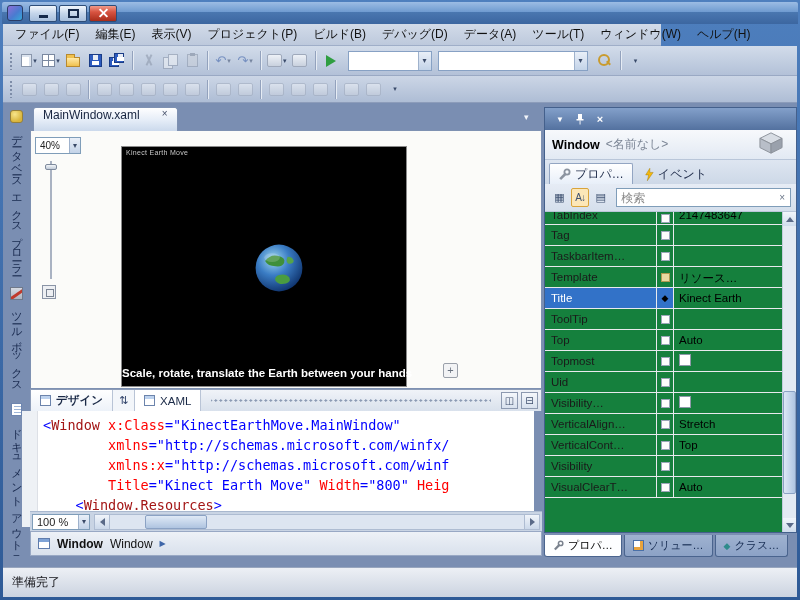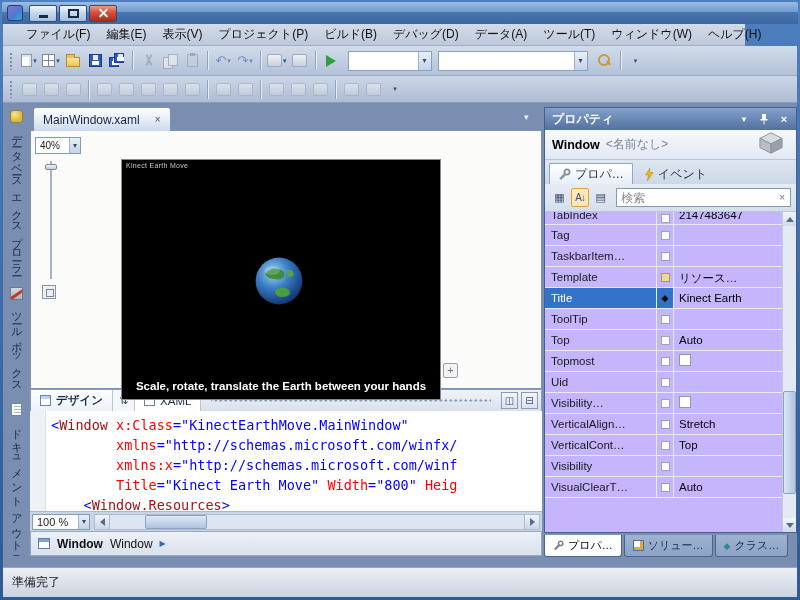--- a/index.html
+++ b/index.html
@@ -17,22 +17,22 @@
   .wbtn{position:relative;width:28px;height:17px;border:1px solid #2E4E79;border-radius:2px;
     background:linear-gradient(#F2F7FC,#C4D5EA 50%,#A6BEDC)}
   .wbtn.close{background:linear-gradient(#F09A8A,#D85441 40%,#A82C1A)}
   .g-min{position:absolute;left:9px;bottom:3px;width:9px;height:3px;background:#15294A}
   .g-max{position:absolute;left:8px;top:3px;width:11px;height:9px;border:2px solid #15294A;background:transparent}
   .g-x{position:absolute;left:50%;top:50%;width:11px;height:11px;transform:translate(-50%,-50%)}
   .g-x::before,.g-x::after{content:"";position:absolute;left:5px;top:0;width:2px;height:11px;background:#FFF}
   .g-x::before{transform:rotate(45deg)}.g-x::after{transform:rotate(-45deg)}
 
   
-  .menubar{position:absolute;left:3px;top:24px;width:742px;height:22px;display:flex;align-items:center;
-    padding-left:15px;background:linear-gradient(#D2DBE9,#BDC9DC);border-bottom:1px solid #9FAEC8}
+  .menubar{position:absolute;left:3px;top:24px;width:658px;height:22px;display:flex;align-items:center;
+    padding-left:4px;background:linear-gradient(#D2DBE9,#BDC9DC);border-bottom:1px solid #9FAEC8}
   .menu-item{padding:3px 8px;font-size:12px;color:#111;white-space:nowrap}
   .toolbar{position:absolute;left:3px;width:794px;display:flex;align-items:center;padding-left:4px}
   .t1{top:46px;height:30px;background:linear-gradient(#D2DCEA,#B3C1D8);border-bottom:1px solid #9AA9C4}
   .t2{top:76px;height:27px;background:linear-gradient(#CCD6E6,#AEB DD5);background:linear-gradient(#CCD6E6,#AEBDD5);border-bottom:1px solid #8C9CBA}
   .grip{width:4px;height:18px;margin:0 5px 0 2px;
     background-image:radial-gradient(circle,#7E8DA8 1px,transparent 1.3px);background-size:4px 4px}
   .tbtn{height:23px;min-width:22px;padding:0 2px;display:flex;align-items:center;justify-content:center;gap:1px;border-radius:2px}
   .tsep{width:1px;height:19px;background:#93A2BD;margin:0 4px;box-shadow:1px 0 0 #E6ECF4}
   .darr{font-size:7px;color:#394A6A}
   .dis{opacity:.55}
@@ -76,38 +76,38 @@
   .ic-db{width:13px;height:13px;border-radius:3px;border:1px solid #97803A;
     background:radial-gradient(circle at 35% 30%,#F7E58C,#D9B53C 70%)}
   .ic-toolbox{position:relative;width:13px;height:13px;overflow:hidden;border:1px solid #70798A;
     background:linear-gradient(#D6DAE2,#ABB2BF)}
   .ic-toolbox::after{content:"";position:absolute;left:-3px;top:5px;width:18px;height:3px;background:#C0392B;transform:rotate(-35deg)}
   .ic-doc{width:11px;height:13px;background:#FFF;border:1px solid #6E86B0;
     background-image:repeating-linear-gradient(#9FB6D8 0 1px,transparent 1px 3px);
     background-size:7px 8px;background-position:2px 2px;background-repeat:no-repeat}
 
   
-  .doc-tab{position:absolute;left:33px;top:107px;height:24px;display:flex;align-items:center;gap:15px;padding:0 9px;
+  .doc-tab{position:absolute;left:33px;top:107px;height:24px;display:flex;gap:22px;padding:0 9px;
     background:linear-gradient(#FEFEFF,#E4ECF7 55%,#CBD9EC);border:1px solid #7E91B2;border-bottom:none;
     border-radius:3px 3px 0 0;font-size:12px;color:#16233F;z-index:2}
   .tab-x{font-size:10px;color:#45506A}
   .doc-dd{position:absolute;left:524px;top:112px;color:#F2F5FA;font-size:9px}
 
   
   .design-pane{position:absolute;left:30px;top:130px;width:512px;height:259px;background:#FBFBF9;border:1px solid #7E91B2;z-index:1}
   .zoom-combo{position:absolute;left:4px;top:6px;width:46px;height:17px;background:#FFF;border:1px solid #7F9DB9;
     display:flex;align-items:center;font-size:10px;color:#222;padding-left:4px}
   .zoom-combo .combo-arr{width:11px;margin-left:auto}
   .zoom-slider{position:absolute;left:14px;top:30px;width:12px;height:118px;
     background:linear-gradient(#A9B2C2,#A9B2C2) center/2px 100% no-repeat}
   .zs-thumb{position:absolute;left:0;top:3px;width:12px;height:6px;border:1px solid #7E8A9C;border-radius:2px;
     background:linear-gradient(#F2F5F9,#C2CBD8)}
   .fit-btn{position:absolute;left:11px;top:154px;width:14px;height:14px;border:1px solid #8A94A6;background:#EDEFF3}
   .fit-btn::after{content:"";position:absolute;left:3px;top:3px;width:6px;height:6px;border:1px solid #7A8494}
-  .canvas{position:absolute;left:90px;top:28px;width:320px;height:241px;background:#000;border:1px solid #8A8A8A}
+  .canvas{position:absolute;left:90px;top:15px;width:286px;height:241px;background:#000;border:1px solid #8A8A8A}
   .cv-title{position:absolute;top:2px;left:4px;font-size:7px;color:#C8C8C8;letter-spacing:.3px}
   .earth{position:absolute;left:131px;top:95px}
   .cv-caption{position:absolute;left:0;right:0;bottom:7px;text-align:center;color:#FFF;font-size:11.5px;font-weight:bold;white-space:nowrap}
   .pan-btn{position:absolute;left:412px;top:232px;width:15px;height:15px;border:1px solid #9AA0AA;border-radius:2px;
     background:#F2F3F5;color:#6A7380;font-size:11px;line-height:13px;text-align:center}
 
   
   .view-bar{position:absolute;left:30px;top:389px;width:512px;height:22px;display:flex;align-items:center;
     background:linear-gradient(#F0F3F8,#D9E1EC);border:1px solid #8C9CB8;border-bottom:none}
   .view-tab{height:21px;display:flex;align-items:center;gap:5px;padding:0 9px;font-size:11.5px;color:#1B2A47;
@@ -115,21 +115,21 @@
   .view-tab.active{background:linear-gradient(#FFFFFF,#EDF2F9);font-weight:bold}
   .vt-ic{width:11px;height:11px;background:#FFF;border:1px solid #6C84AC;box-shadow:inset 0 3px 0 #BDD2EE}
   .swap-btn{width:22px;height:21px;display:flex;align-items:center;justify-content:center;font-size:11px;color:#33456B;
     background:#F3F6FA;border-right:1px solid #B9C4D6}
   .split-grip{flex:1;height:5px;margin:0 10px;
     background-image:radial-gradient(circle,#8C9BB4 1px,transparent 1.3px);background-size:5px 5px;background-repeat:repeat-x;background-position:center}
   .split-btn{width:17px;height:17px;margin-right:3px;display:flex;align-items:center;justify-content:center;
     font-size:10px;color:#40506E;border:1px solid #8C99B0;background:linear-gradient(#F4F7FB,#D8E1EE)}
 
   
-  .code-pane{position:absolute;left:30px;top:411px;width:512px;height:116px;background:#FFF;overflow:hidden}
+  .code-pane{position:absolute;left:22px;top:411px;width:512px;height:116px;background:#FFF;overflow:hidden}
   .code-margin{position:absolute;left:0;top:0;width:16px;height:100%;background:#EEF1F5;border-right:1px solid #DDE0E6}
   .code{position:absolute;left:21px;top:4px;font-family:"DejaVu Sans Mono","Liberation Mono",monospace;
     font-size:13.5px;line-height:20px;white-space:pre}
   .tk-d{color:#0000FF}.tk-e{color:#A31515}.tk-a{color:#FF0000}.tk-s{color:#0000FF}.tk-p{color:#000}
 
   
   .ed-bottom{position:absolute;left:30px;top:511px;width:512px;height:20px;display:flex;align-items:center;
     background:#C9D4E4;border-top:1px solid #A9B8CF;padding:1px 2px}
   .zoom-combo2{width:58px;height:16px;background:#FFF;border:1px solid #7F9DB9;display:flex;align-items:center;
     font-size:11px;color:#222;padding-left:4px}
@@ -176,21 +176,21 @@
   .fbtn{width:19px;height:19px;display:flex;align-items:center;justify-content:center;font-size:11px;color:#3E5170;
     border:1px solid transparent;border-radius:2px}
   .fbtn.az{font-size:10px;letter-spacing:-1px}
   .fbtn.sel{background:#FCE7B8;border-color:#D9A43B}
   .searchbox{flex:1;height:19px;display:flex;align-items:center;background:#FFF;border:1px solid #7F9DB9;
     margin-left:4px;padding:0 2px 0 4px}
   .searchbox input{flex:1;min-width:0;border:none;outline:none;background:transparent;font-size:12px;color:#222;
     font-family:inherit}
   .searchbox input::placeholder{color:#8A8A8A}
   .sx{color:#6A7688;font-size:10px;padding:0 3px}
-  .p-grid{flex:1;position:relative;background:#c4b5fd;overflow:hidden}
+  .p-grid{flex:1;position:relative;background:#15803d;overflow:hidden}
   .rows{position:absolute;left:0;top:0;right:14px;bottom:0}
   .prow{display:flex;height:21px;border-bottom:1px solid #E8EAEE;font-size:11.5px}
   .pname{width:112px;padding:4px 0 0 6px;color:#1A1A1A;border-right:1px solid #E8EAEE;white-space:nowrap;overflow:hidden}
   .pmark{width:17px;border-right:1px solid #E8EAEE;display:flex;align-items:center;justify-content:center}
   .mk:empty::before{content:"";display:block;width:7px;height:7px;border:1px solid #9AA6B8;background:#FDFDFD}
   .marker-res .mk:empty::before{background:#E9D9A0;border-color:#B09A50}
   .pval{flex:1;padding:4px 0 0 5px;color:#000;white-space:nowrap;overflow:hidden;display:flex;align-items:flex-start}
   .pcheck{display:none}
   .kind-checkbox .pcheck{display:block;width:12px;height:12px;border:1px solid #8E99A9;background:#FFF;margin-top:-1px}
   .selected .pname{background:#3272C8;color:#FFF}
@@ -481,21 +481,20 @@
 
   <div class="breadcrumb">
     <span class="bc-icon"></span>
     <span class="bc-seg bold">Window</span>
     <span class="bc-seg">Window</span>
     <span class="bc-arr">▶</span>
   </div>
 
   <div class="props">
     <div class="p-header">
-      <span class="p-title">プロパティ</span>
       <span class="ph-btn">▼</span>
       <span class="ph-btn">
         <svg width="10" height="12" viewBox="0 0 10 12">
             <rect x="3" y="1" width="4" height="5" fill="#FFF"></rect>
             <rect x="1.5" y="6" width="7" height="1.5" fill="#FFF"></rect>
             <rect x="4.6" y="7.5" width="0.9" height="4" fill="#FFF"></rect>
           </svg>
       </span>
       <span class="ph-btn x">×</span>
     </div>

